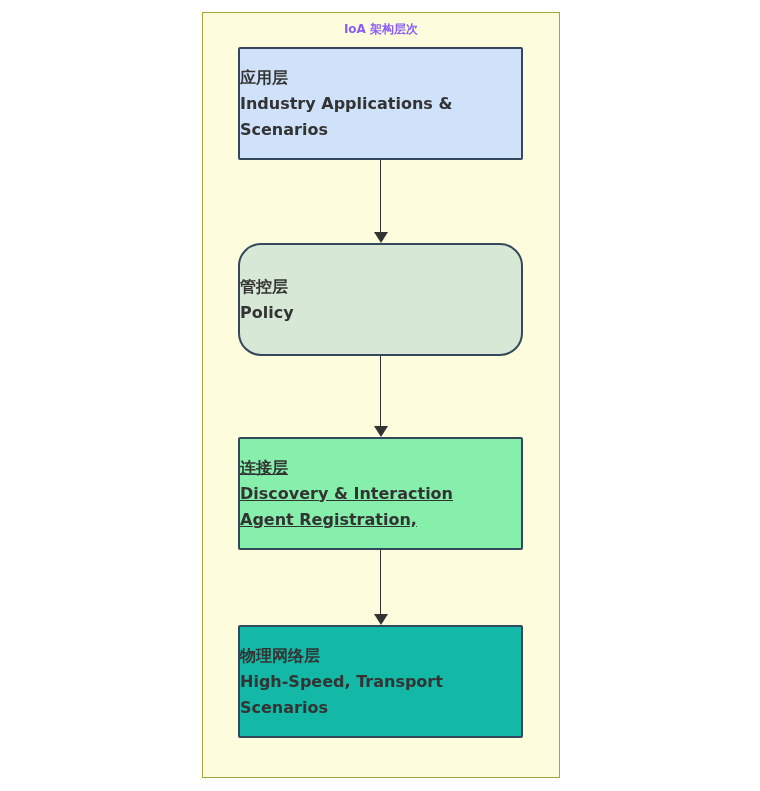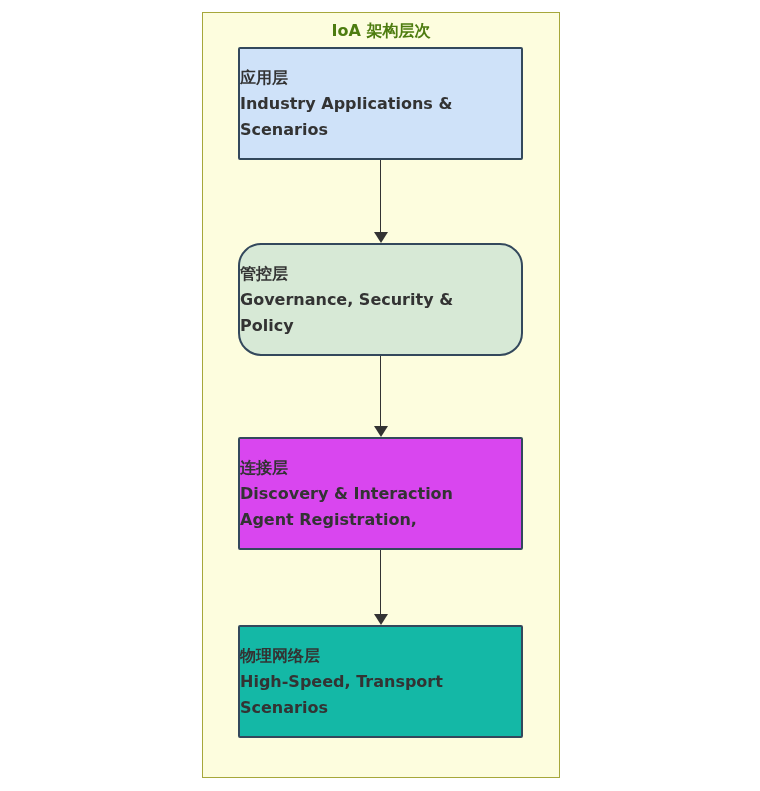--- a/index.html
+++ b/index.html
@@ -25,23 +25,23 @@
     background: #fdfdde;
     border: 1px solid #a6a73b;
     box-sizing: border-box;
   }
   .subgraph-title {
     position: absolute;
     left: 0;
     top: 8px;
     width: 100%;
     text-align: center;
-    font-size: 16px;
+    font-size: 12px;
     font-weight: bold;
-    color: #4d7c0f;
+    color: #8b5cf6;
   }
   .node {
     position: absolute;
     left: 238px;
     width: 285px;
     height: 113px;
     border: 2px solid #33485c;
     border-radius: 2px;
     box-sizing: border-box;
     display: flex;
@@ -92,28 +92,27 @@
     <div>应用层</div>
     <div>Industry Applications &amp;</div>
     <div>Scenarios</div>
   </div>
 
   <div class="edge-line e1"></div>
   <div class="arrow-head a1"></div>
 
   <div class="node node-2" style="background: rgb(215, 233, 214);">
     <div>管控层</div>
-    <div>Governance, Security &amp;</div>
     <div>Policy</div>
   </div>
 
   <div class="edge-line e2"></div>
   <div class="arrow-head a2"></div>
 
-  <div class="node node-3" style="background: #d946ef;">
+  <div class="node node-3" style="background: #86efac; text-decoration: underline;">
     <div>连接层</div>
     <div>Discovery &amp; Interaction</div>
     <div>Agent Registration,</div>
   </div>
 
   <div class="edge-line e3"></div>
   <div class="arrow-head a3"></div>
 
   <div class="node node-4" style="background: #14b8a6;">
     <div>物理网络层</div>

